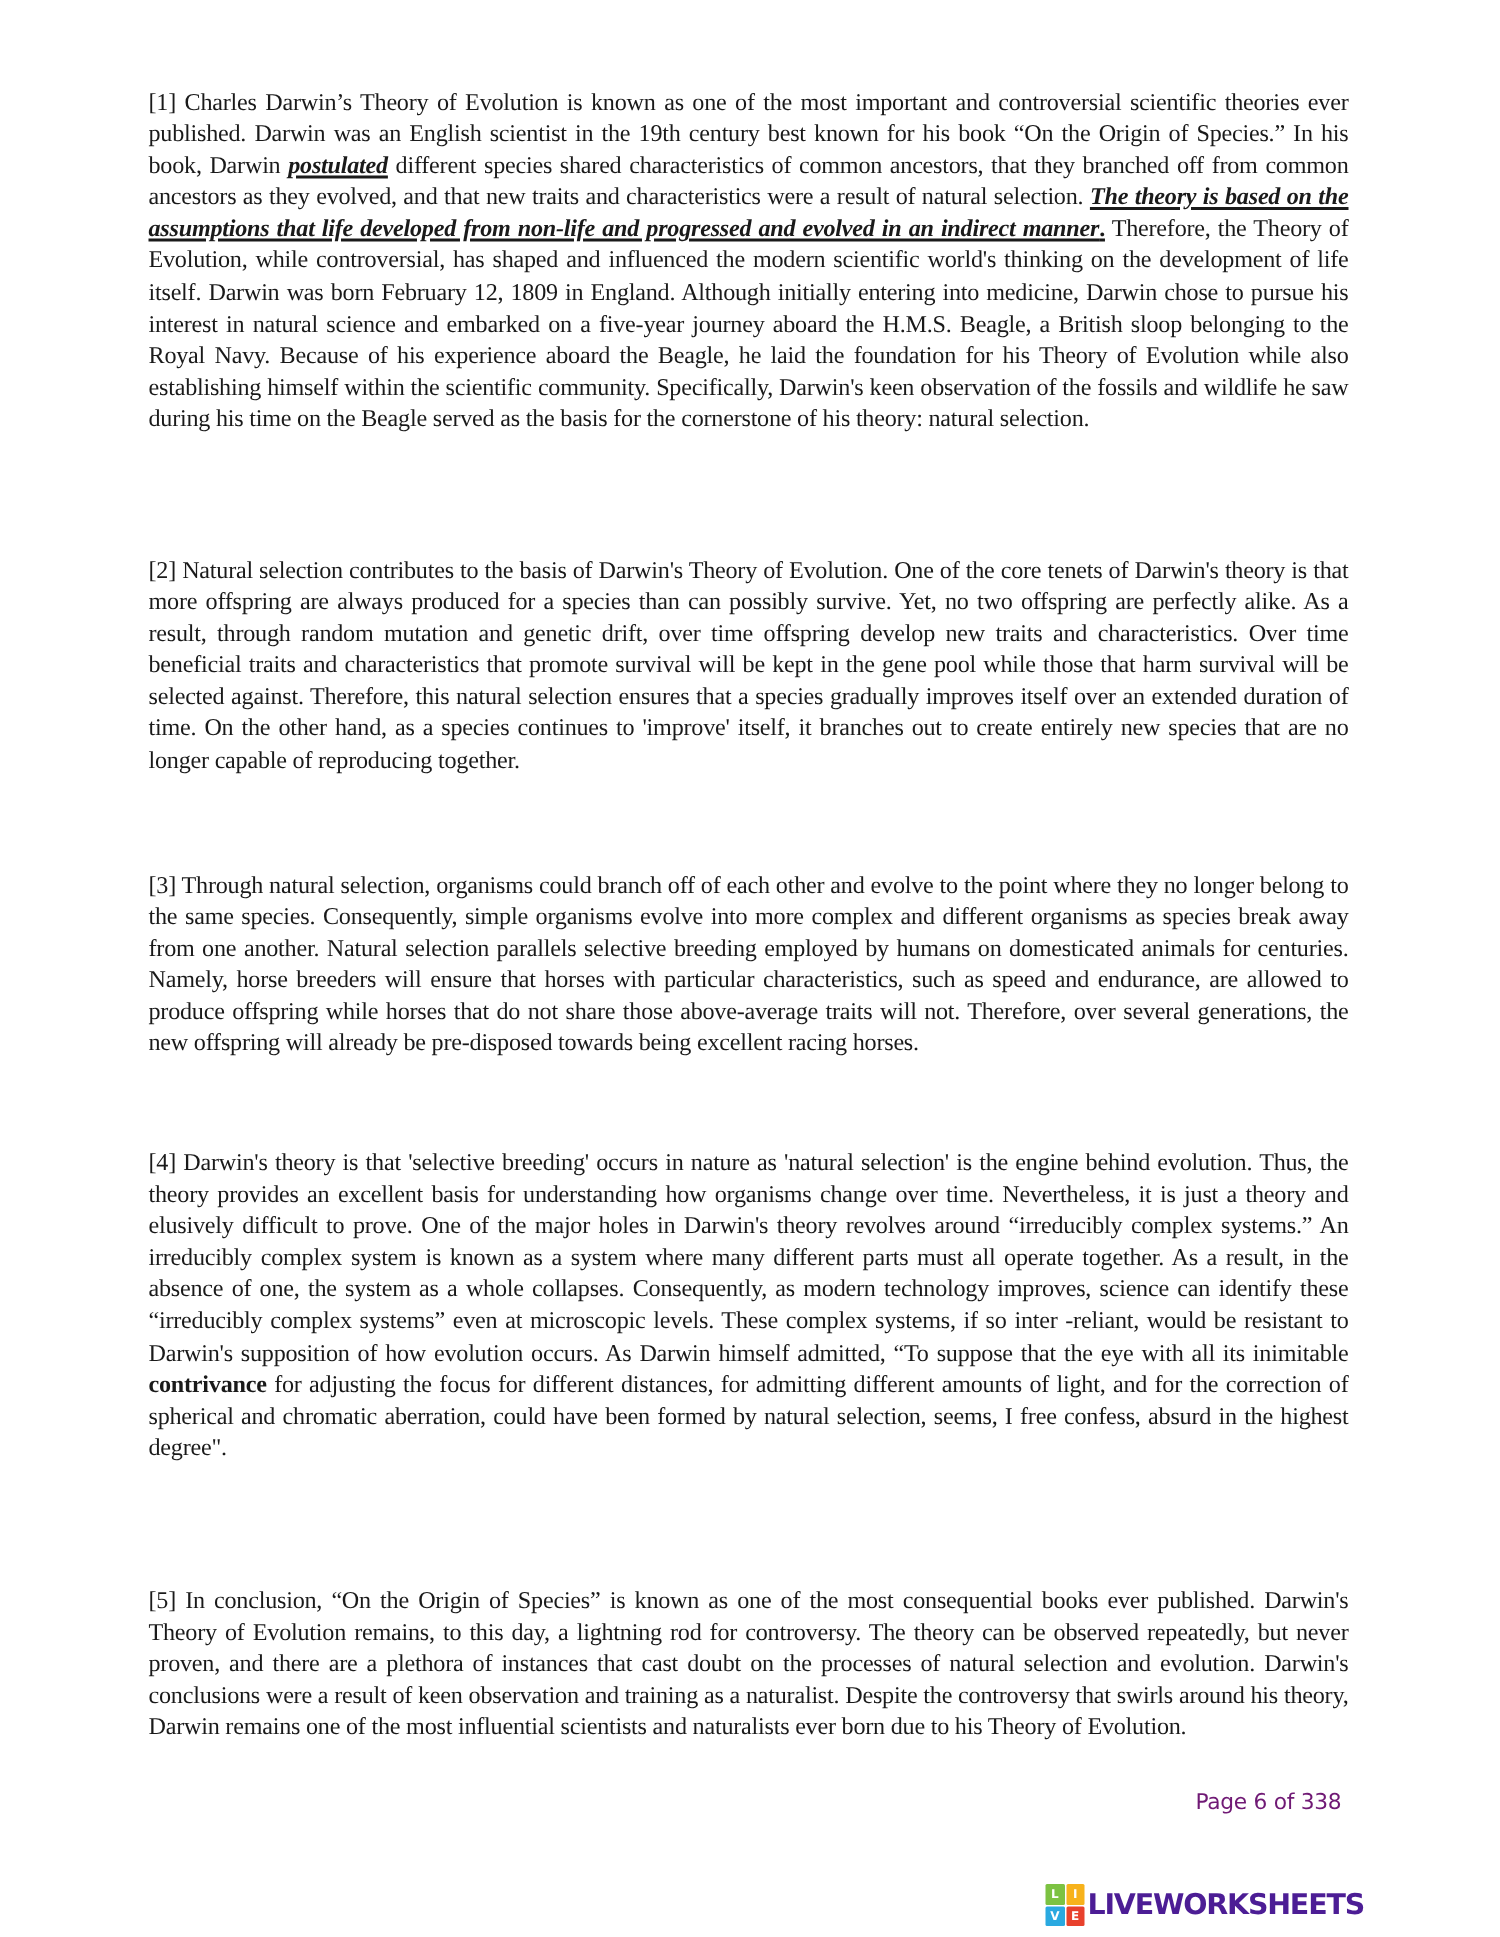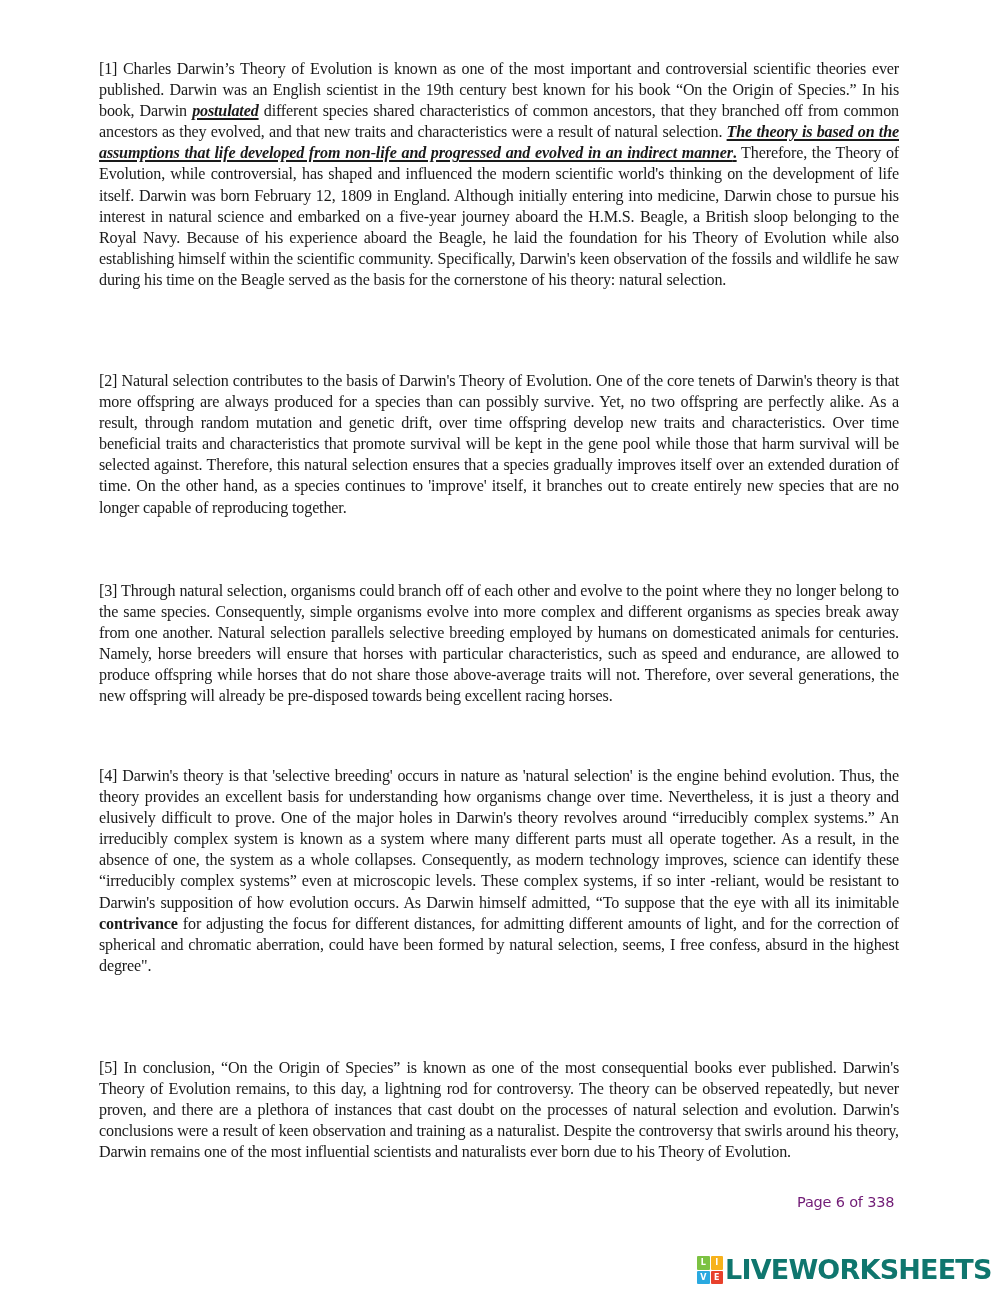--- a/index.html
+++ b/index.html
@@ -90,23 +90,23 @@
       justify-content: center;
       font-family: "DejaVu Sans", sans-serif;
       font-weight: bold;
       font-size: 8px;
       color: #ffffff;
       border-radius: 1px;
     }
     .logo-text {
       font-family: "DejaVu Sans", "Liberation Sans", sans-serif;
       font-weight: bold;
-      font-size: 27px;
+      font-size: 19px;
       letter-spacing: -0.8px;
-      color: #0f766e;
+      color: #4c1d95;
       line-height: 30px;
       text-align: right;
     }
   </style>
 </head>
 <body>
 
 <div class="page">
 
   <p class="para" id="p1"><span>[1] Charles Darwin’s Theory of Evolution is known as one of the most important and controversial scientific theories ever published. Darwin was an English scientist in the 19th century best known for his book “On the Origin of Species.” In his book, Darwin </span><span class="vocab">postulated</span><span> different species shared characteristics of common ancestors, that they branched off from common ancestors as they evolved, and that new traits and characteristics were a result of natural selection. </span><span class="emph">The theory is based on the assumptions that life developed from non-life and progressed and evolved in an indirect manner</span><span class="emph" style="font-style:normal">.</span><span> Therefore, the Theory of Evolution, while controversial, has shaped and influenced the modern scientific world's thinking on the development of life itself. Darwin was born February 12, 1809 in England. Although initially entering into medicine, Darwin chose to pursue his interest in natural science and embarked on a five-year journey aboard the H.M.S. Beagle, a British sloop belonging to the Royal Navy. Because of his experience aboard the Beagle, he laid the foundation for his Theory of Evolution while also establishing himself within the scientific community. Specifically, Darwin's keen observation of the fossils and wildlife he saw during his time on the Beagle served as the basis for the cornerstone of his theory: natural selection.</span></p>

